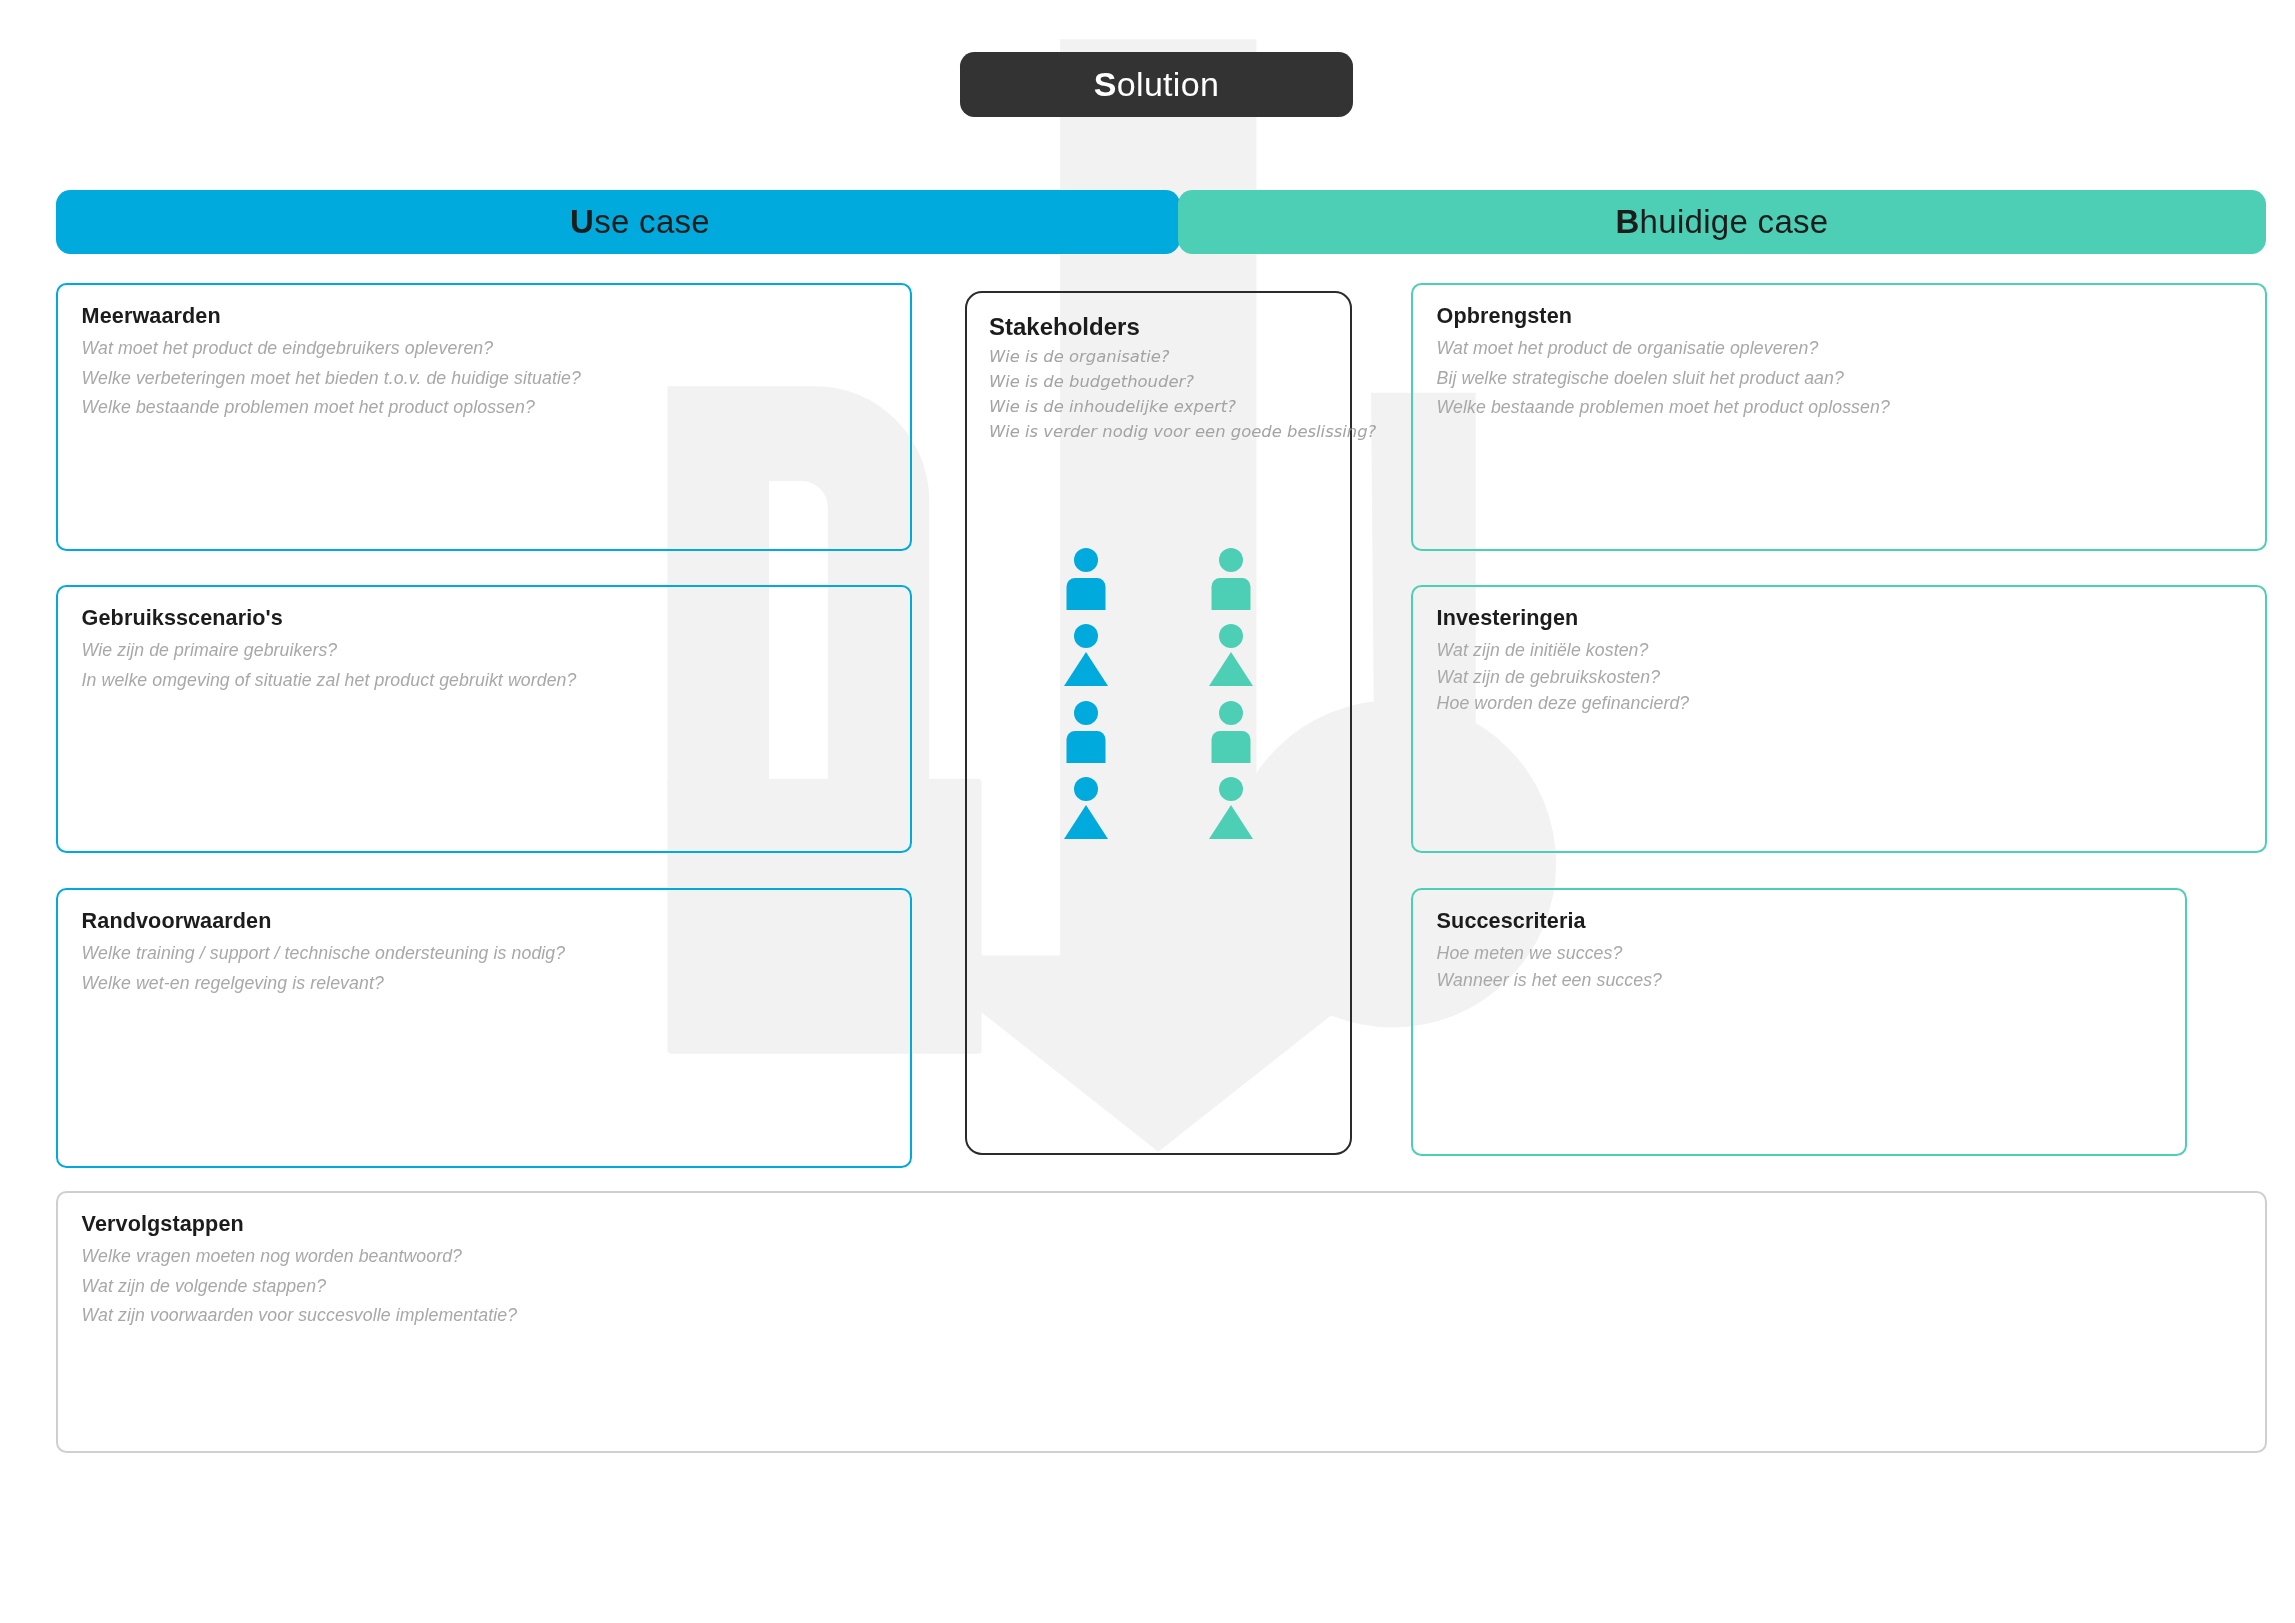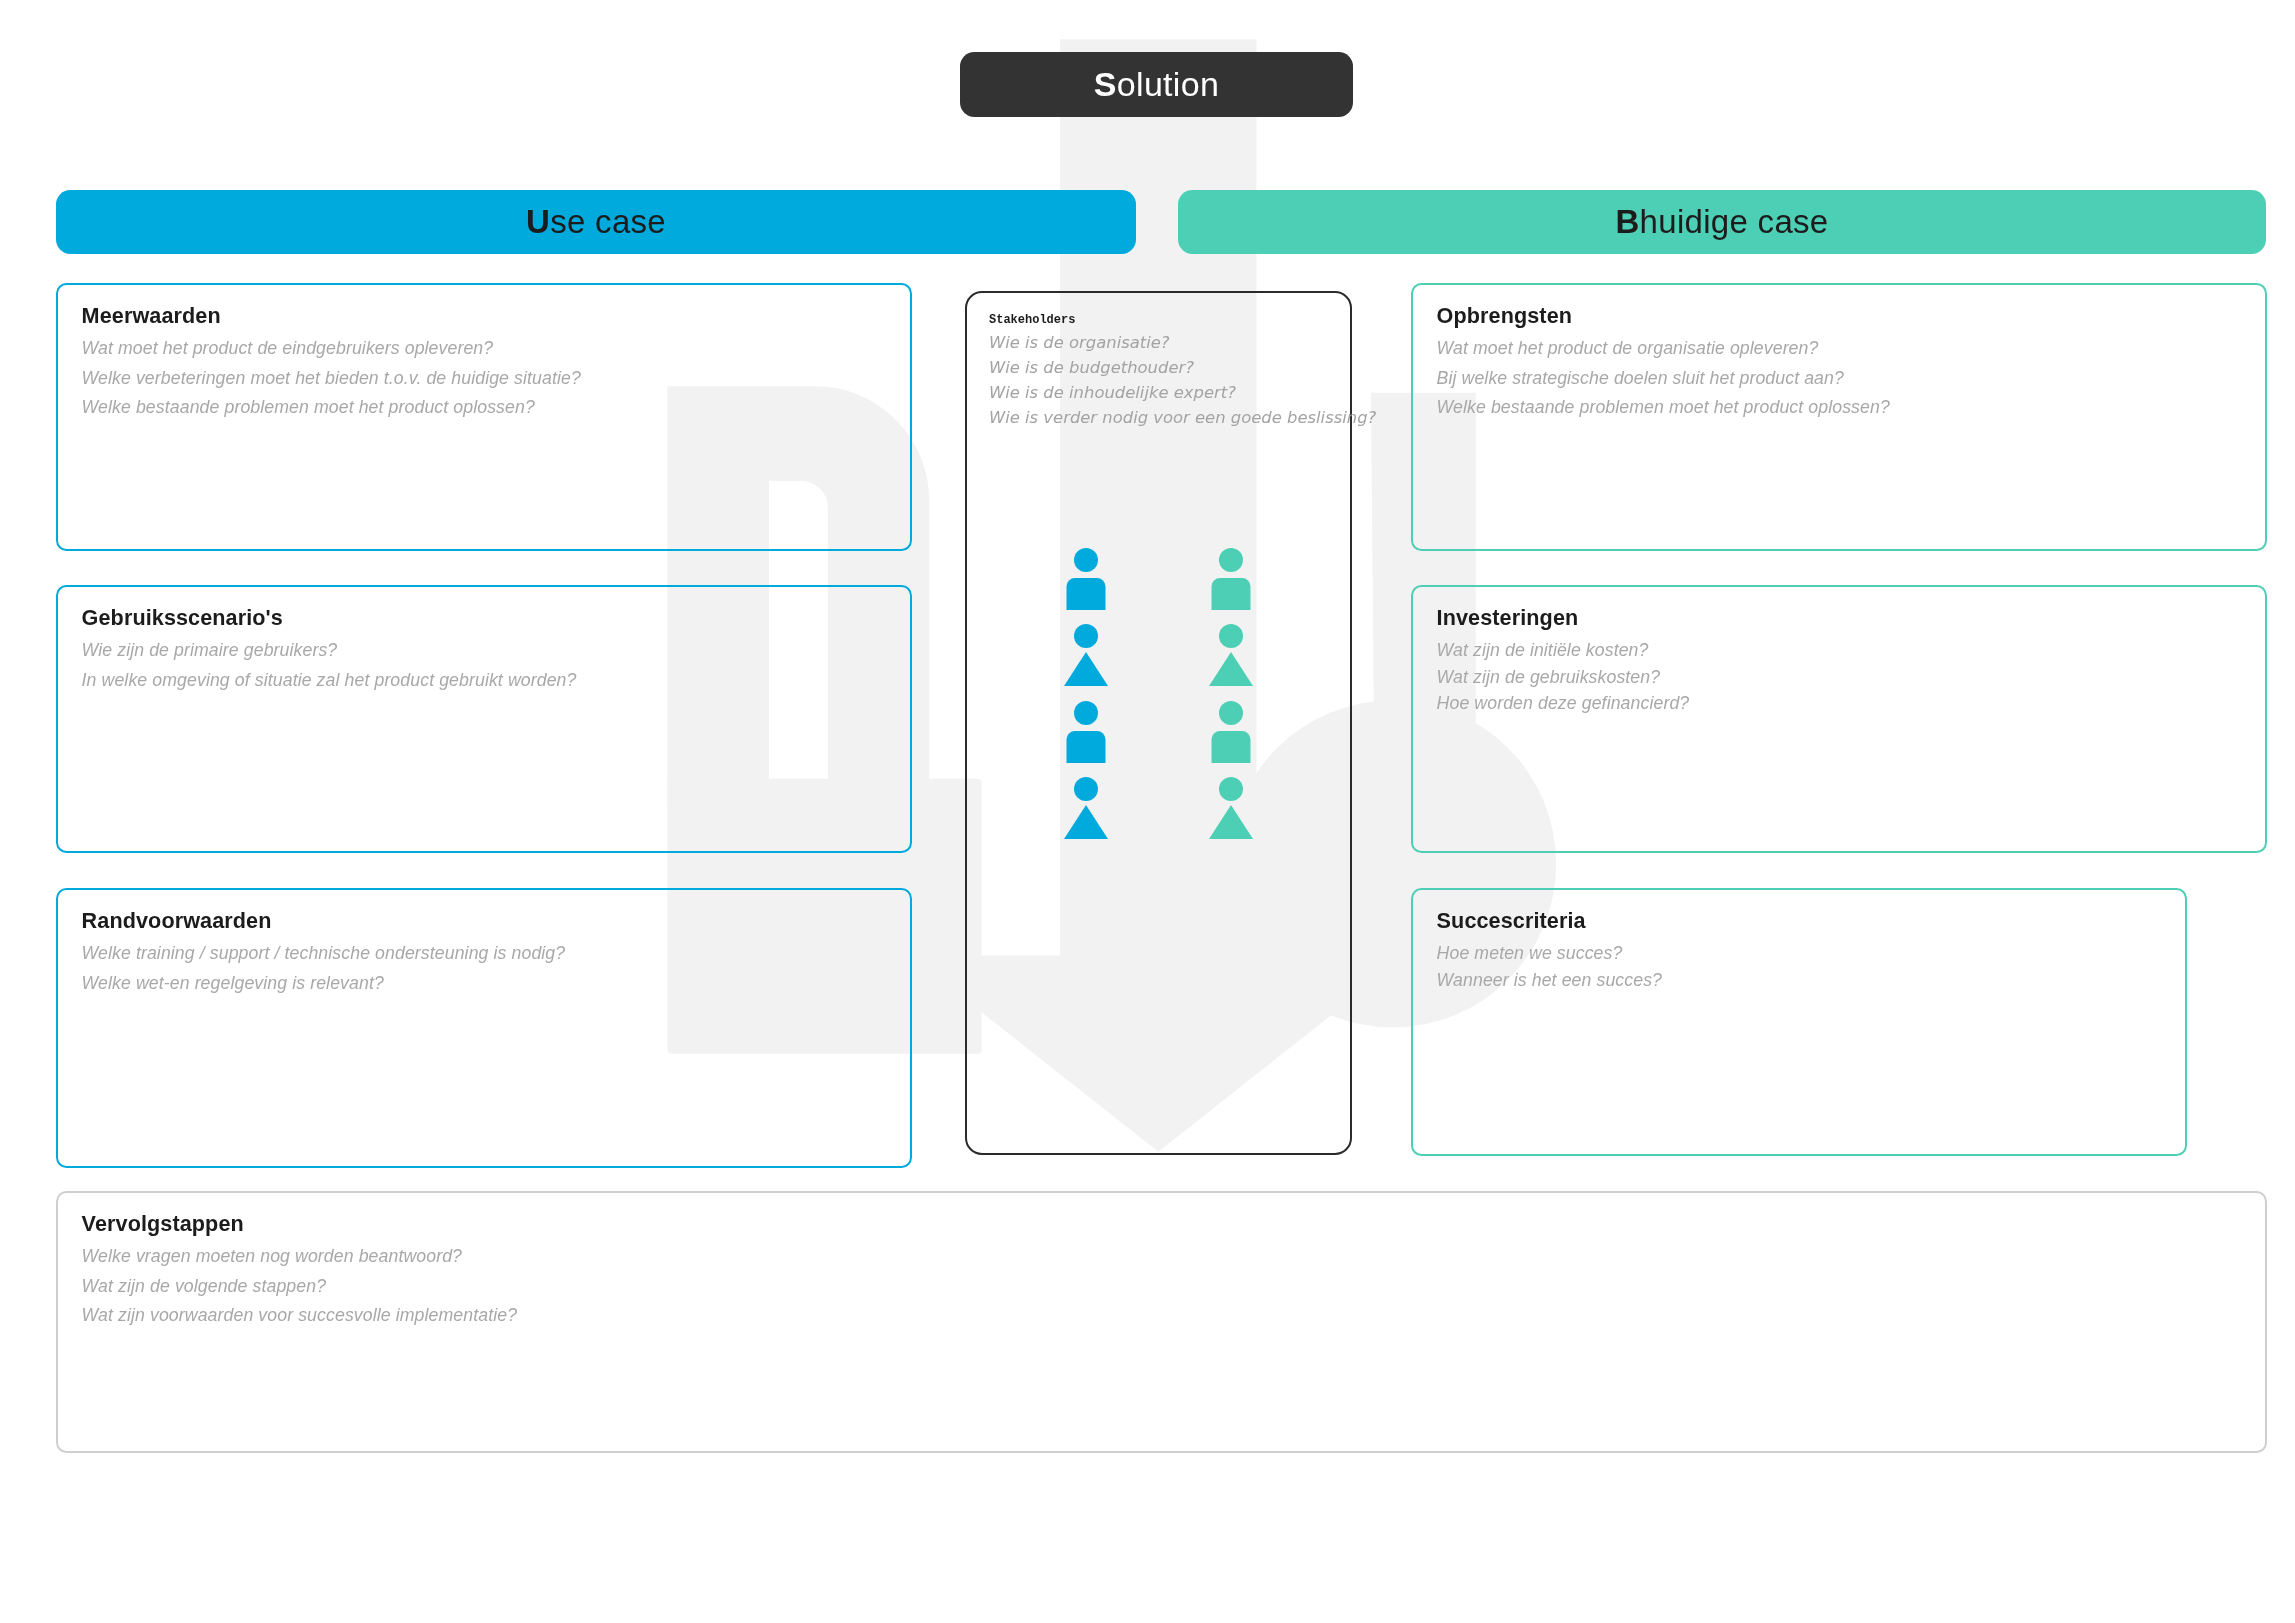--- a/index.html
+++ b/index.html
@@ -46,20 +46,21 @@
   .banner .btxt{
     font-size:33px;
     color:#1c1c1c;
     letter-spacing:0.3px;
     white-space:nowrap;
   }
   .banner .btxt .cap{font-weight:bold;}
   #banner-usecase{
     left:56px; top:190px; width:1080px;
     background:#00AADC;
+    padding-left:44px;
   }
   #banner-businesscase{
     left:1178px; top:190px; width:1088px;
     background:#4DCFB5;
   }
 
   
   .card{
     position:absolute;
     background:transparent;
@@ -107,22 +108,22 @@
     left:965px; top:291px;
     width:387px; height:864px;
     border:2.6px solid #2b2b2b;
     border-radius:17px;
     box-sizing:border-box;
     background:transparent;
     z-index:6;
     padding:19.6px 22px 0 22px;
   }
   #panel-stakeholders .sh-title{
-    font-family:Liberation Mono, monospace;
-    font-size:12px;
+    font-family:Liberation Sans, sans-serif;
+    font-size:24px;
     font-weight:bold;
     color:#1c1c1c;
     margin:0 0 6.5px 0;
   }
   #panel-stakeholders .sh-q{
     font-family:"DejaVu Sans", sans-serif;
     font-size:16.4px;
     font-style:italic;
     color:#a3a3a3;
     margin:0 0 5.9px 0;

